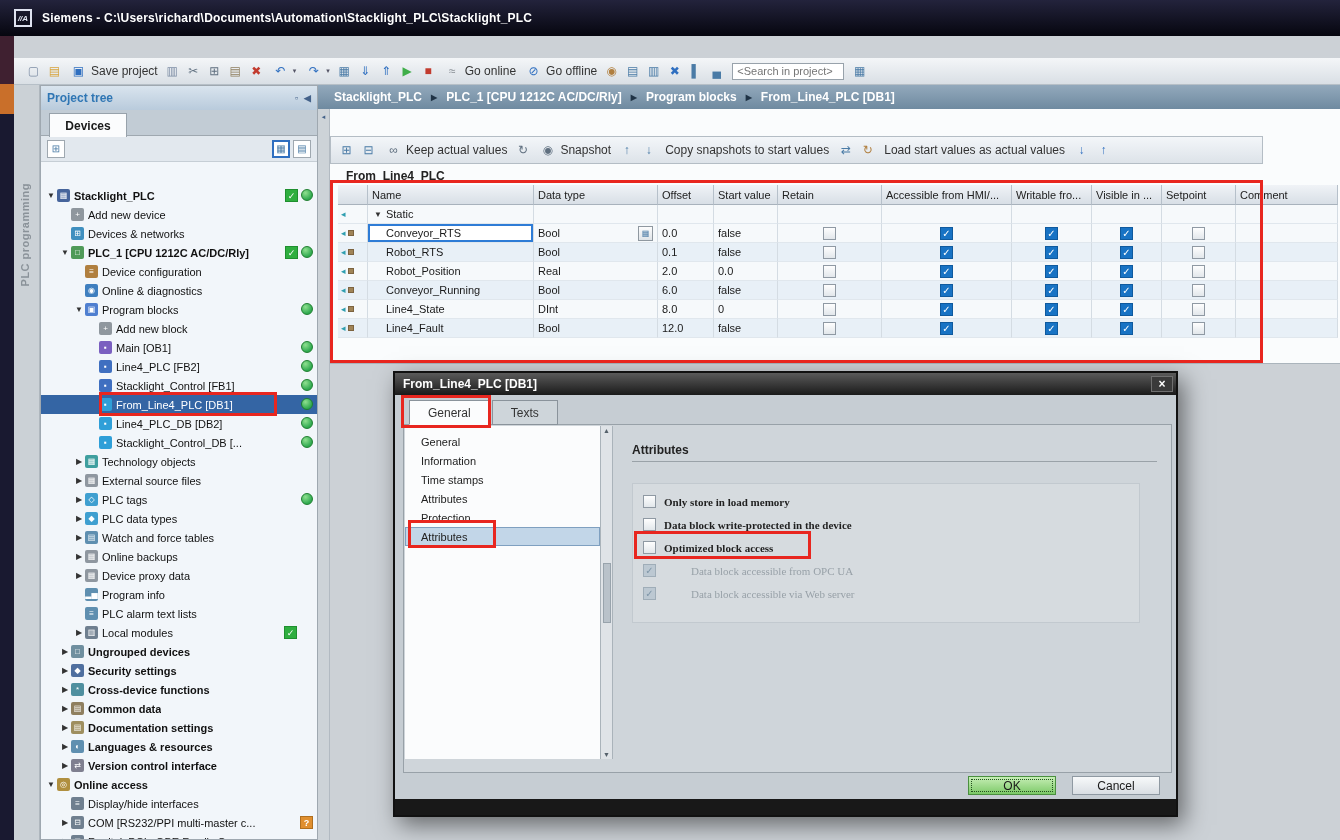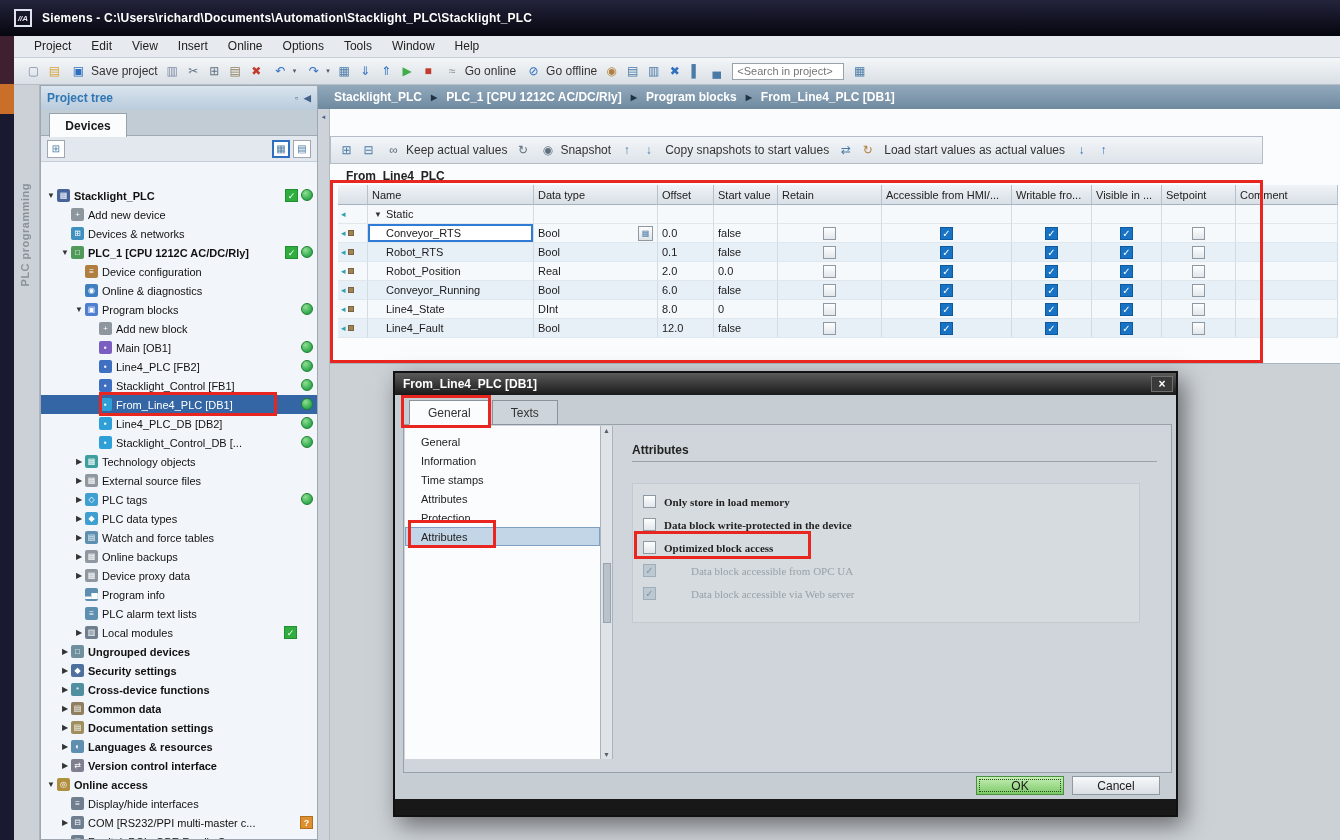--- a/index.html
+++ b/index.html
@@ -109,51 +109,38 @@
 .nav-item.selected{background:#c2d6e8;border:1px solid #7fa0c0;padding-left:15px;}
 .dlg-scroll{position:absolute;left:197px;top:1px;width:12px;height:333px;background:#dfe3e7;border-right:1px solid #aab3ba;display:flex;flex-direction:column;align-items:center;justify-content:space-between;font-size:7px;color:#55616b;padding:1px 0;}
 .scroll-thumb{width:8px;height:60px;background:#b9c2ca;border:1px solid #98a3ac;}
 .dlg-content{position:absolute;left:210px;top:2px;right:2px;bottom:2px;background:#cfd5da;}
 .sec-title{position:absolute;left:18px;top:16px;font-weight:bold;font-size:12px;color:#222;}
 .sec-rule{position:absolute;left:18px;top:34px;width:525px;border-top:1px solid #9aa2a8;}
 .opt-panel{position:absolute;left:18px;top:56px;width:508px;height:140px;background:#d6dbdf;border:1px solid #c2c9cf;padding:6px 10px;}
 .opt-row{height:23px;display:flex;align-items:center;gap:8px;font-family:Liberation Serif, serif;}
 .opt-label{font-size:11px;font-weight:bold;color:#1f1f1f;}
 .opt-row.disabled .opt-label{font-weight:normal;color:#98a1a8;margin-left:27px;}
-.dlg-buttons{position:absolute;right:16px;bottom:20px;display:flex;gap:8px;}
+.dlg-buttons{position:absolute;right:16px;bottom:20px;display:flex;gap:16px;}
 .btn{width:88px;height:19px;display:flex;align-items:center;justify-content:center;font-size:12px;border:1px solid #8f99a2;background:linear-gradient(#f7f9fa,#d9dee3);color:#1a1a1a;font-family:"Liberation Sans",sans-serif;}
 .btn.ok{background:linear-gradient(#c6eeb5,#7cc968);border-color:#4a8f3f;outline:1px dotted #234f1f;outline-offset:-4px;}
 .dlg-bottom{position:absolute;left:0;right:0;bottom:0;height:16px;background:#181818;}
 
 
 .anno{position:absolute;border:3px solid #e8261f;pointer-events:none;z-index:60;}
 </style>
 </head>
 <body>
 
 <div class="app">
 
   <div class="titlebar">
     <span class="tia-logo">//A</span>
     <span class="title-text">Siemens  -  C:\Users\richard\Documents\Automation\Stacklight_PLC\Stacklight_PLC</span>
   </div>
 
-  <div class="menubar">
-    <span style="display:flex;">
-        <span class="menu-item">Project</span>
-        <span class="menu-item">Edit</span>
-        <span class="menu-item">View</span>
-        <span class="menu-item">Insert</span>
-        <span class="menu-item">Online</span>
-        <span class="menu-item">Options</span>
-        <span class="menu-item">Tools</span>
-        <span class="menu-item">Window</span>
-        <span class="menu-item">Help</span>
-      </span>
-  </div>
 
   <div class="toolbar">
       <span class="ticn" style="color: rgb(127, 143, 166);">▢</span>
       <span class="ticn" style="color: rgb(216, 164, 60);">▤</span>
       <span class="tbtn">
         <span class="ticn" style="color: rgb(47, 111, 192);">▣</span>
         <span>Save project</span>
       </span>
       <span class="ticn" style="color: rgb(127, 143, 166);">▥</span>
       <span class="ticn" style="color: rgb(95, 111, 127);">✂</span>

